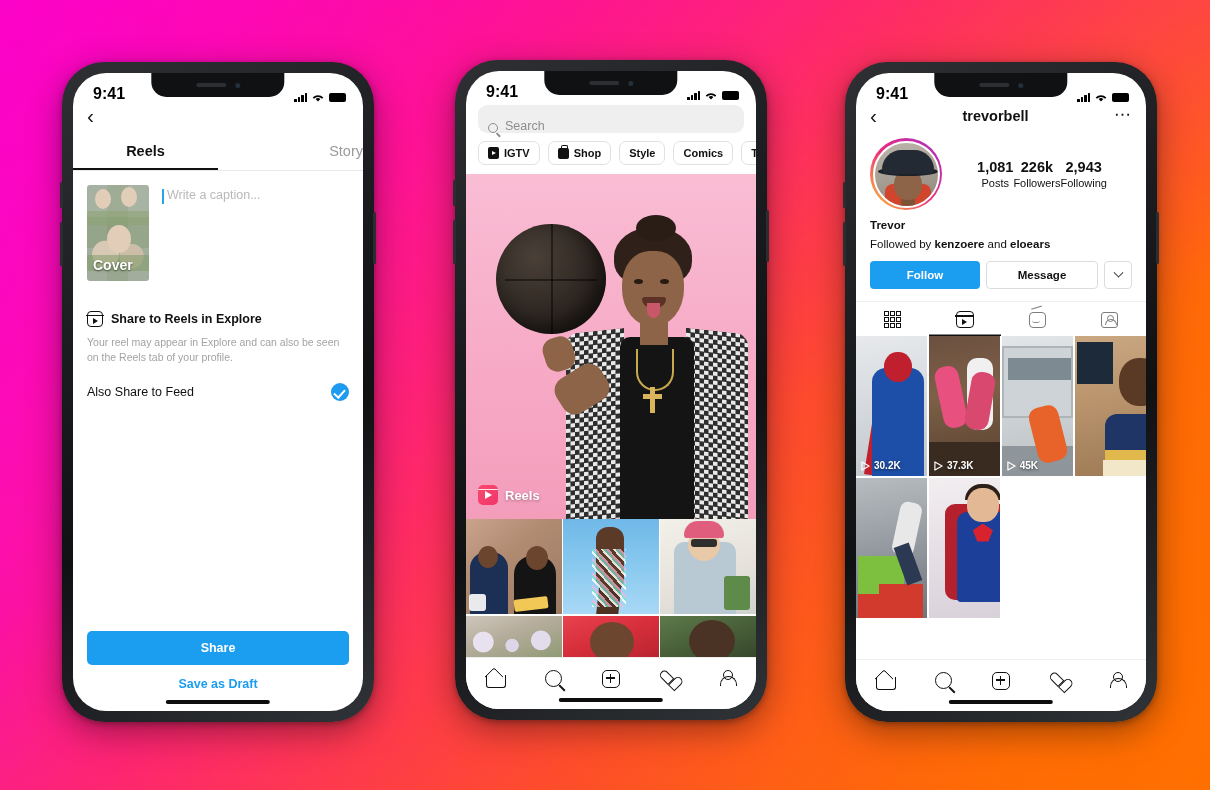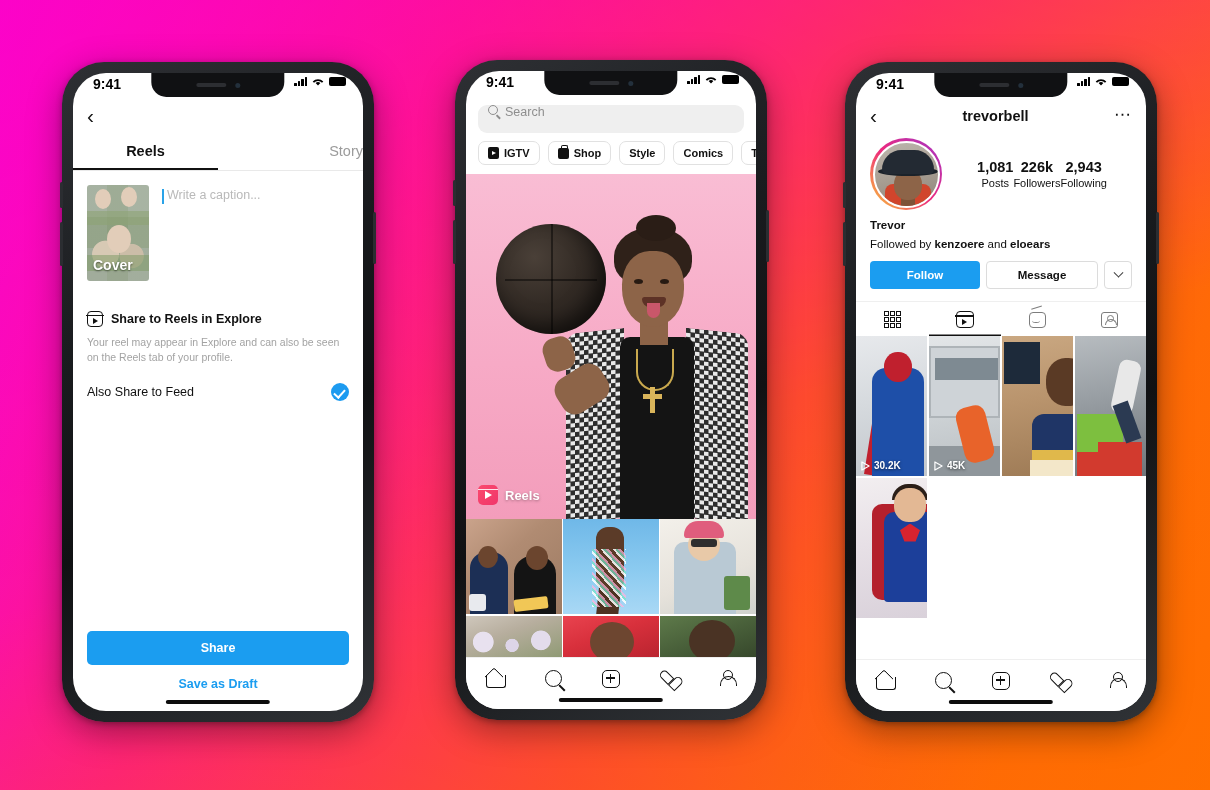--- a/index.html
+++ b/index.html
@@ -63,23 +63,23 @@
     background: #101113;
     border-radius: 0 0 15px 15px;
     z-index: 40;
     display: flex; align-items: center; justify-content: center; gap: 9px;
   }
   .notch .spk { width: 30px; height: 4px; border-radius: 3px; background: #2c2e32; }
   .notch .cam { width: 5px; height: 5px; border-radius: 50%; background: #23303c; }
 
   
   .status {
-    height: 30px; display: flex; align-items: flex-start; justify-content: space-between;
+    height: 30px; display: flex; align-items: flex-end; justify-content: space-between;
     padding: 3px 17px 0 20px; position: relative; z-index: 30;
-    font-size: 14px; font-weight: bold; color: #000;
+    font-size: 16px; font-weight: bold; color: #000;
   }
   .status .right { display: flex; align-items: center; gap: 4px; }
   .bars { display: flex; align-items: flex-end; gap: 1.3px; height: 9px; }
   .bars i { width: 2.2px; background: #000; border-radius: .5px; display: block; }
   .bars i:nth-child(1){height:3px}.bars i:nth-child(2){height:5px}
   .bars i:nth-child(3){height:7px}.bars i:nth-child(4){height:9px}
   .batt { width: 17px; height: 9px; border-radius: 2px; background: #000; }
 
   .homebar {
     position: absolute; bottom: 7px; left: 50%; transform: translateX(-50%);
@@ -152,21 +152,21 @@
   }
   .draftBtn {
     display:block; width:100%; background:transparent; border:0; margin-top:12px;
     color:#1b9df0; font-size:12.5px; font-weight:bold; font-family:inherit; cursor:pointer;
   }
 
   
   #phone2 { left: 455px; top: 60px; width: 312px; height: 660px; }
   .searchwrap { padding: 4px 12px 8px; }
   .searchbar {
-    background:#efefef; border-radius:9px; height:28px; display:flex; align-items:flex-start;
+    background:#efefef; border-radius:9px; height:28px; display:flex; align-items:flex-end;
     gap:7px; padding: 0 10px; color:#8e8e8e; font-size:12.5px;
   }
   .mag { width:10px;height:10px;border:1.5px solid #8e8e8e;border-radius:50%;position:relative;flex:none;}
   .mag::after{content:"";position:absolute;right:-4px;bottom:-3px;width:5px;height:1.5px;background:#8e8e8e;transform:rotate(45deg);}
 
   .chips { display:flex; gap:8px; padding: 0 12px 9px; overflow:hidden; }
   .chip {
     border:1px solid #e1e1e1; border-radius:7px; background:#fff; padding: 5px 9px;
     font-size:11px; font-weight:bold; color:#111; white-space:nowrap; display:flex;
     align-items:center; gap:5px; flex:none; cursor:pointer;
@@ -658,20 +658,32 @@
           <span class="sm3"></span>
           <span class="sm"></span>
           <span class="hd"></span>
         <span class="views">
             <svg class="pt" viewBox="0 0 10 11">
               <path d="M1 1v9l8-4.5z" fill="none" stroke="#fff" stroke-width="1.3" stroke-linejoin="round"></path>
             </svg>
             <em style="font-style:normal">30.2K</em>
           </span>
       </div>
+      <div class="vcell v2">
+        <span class="fl"></span>
+          <span class="a"></span>
+          <span class="b"></span>
+          <span class="c"></span>
+        <span class="views">
+            <svg class="pt" viewBox="0 0 10 11">
+              <path d="M1 1v9l8-4.5z" fill="none" stroke="#fff" stroke-width="1.3" stroke-linejoin="round"></path>
+            </svg>
+            <em style="font-style:normal">37.3K</em>
+          </span>
+      </div>
       <div class="vcell v3">
         <span class="bus"></span>
           <span class="win"></span>
           <span class="rd"></span>
           <span class="ath"></span>
         <span class="views">
             <svg class="pt" viewBox="0 0 10 11">
               <path d="M1 1v9l8-4.5z" fill="none" stroke="#fff" stroke-width="1.3" stroke-linejoin="round"></path>
             </svg>
             <em style="font-style:normal">45K</em>

